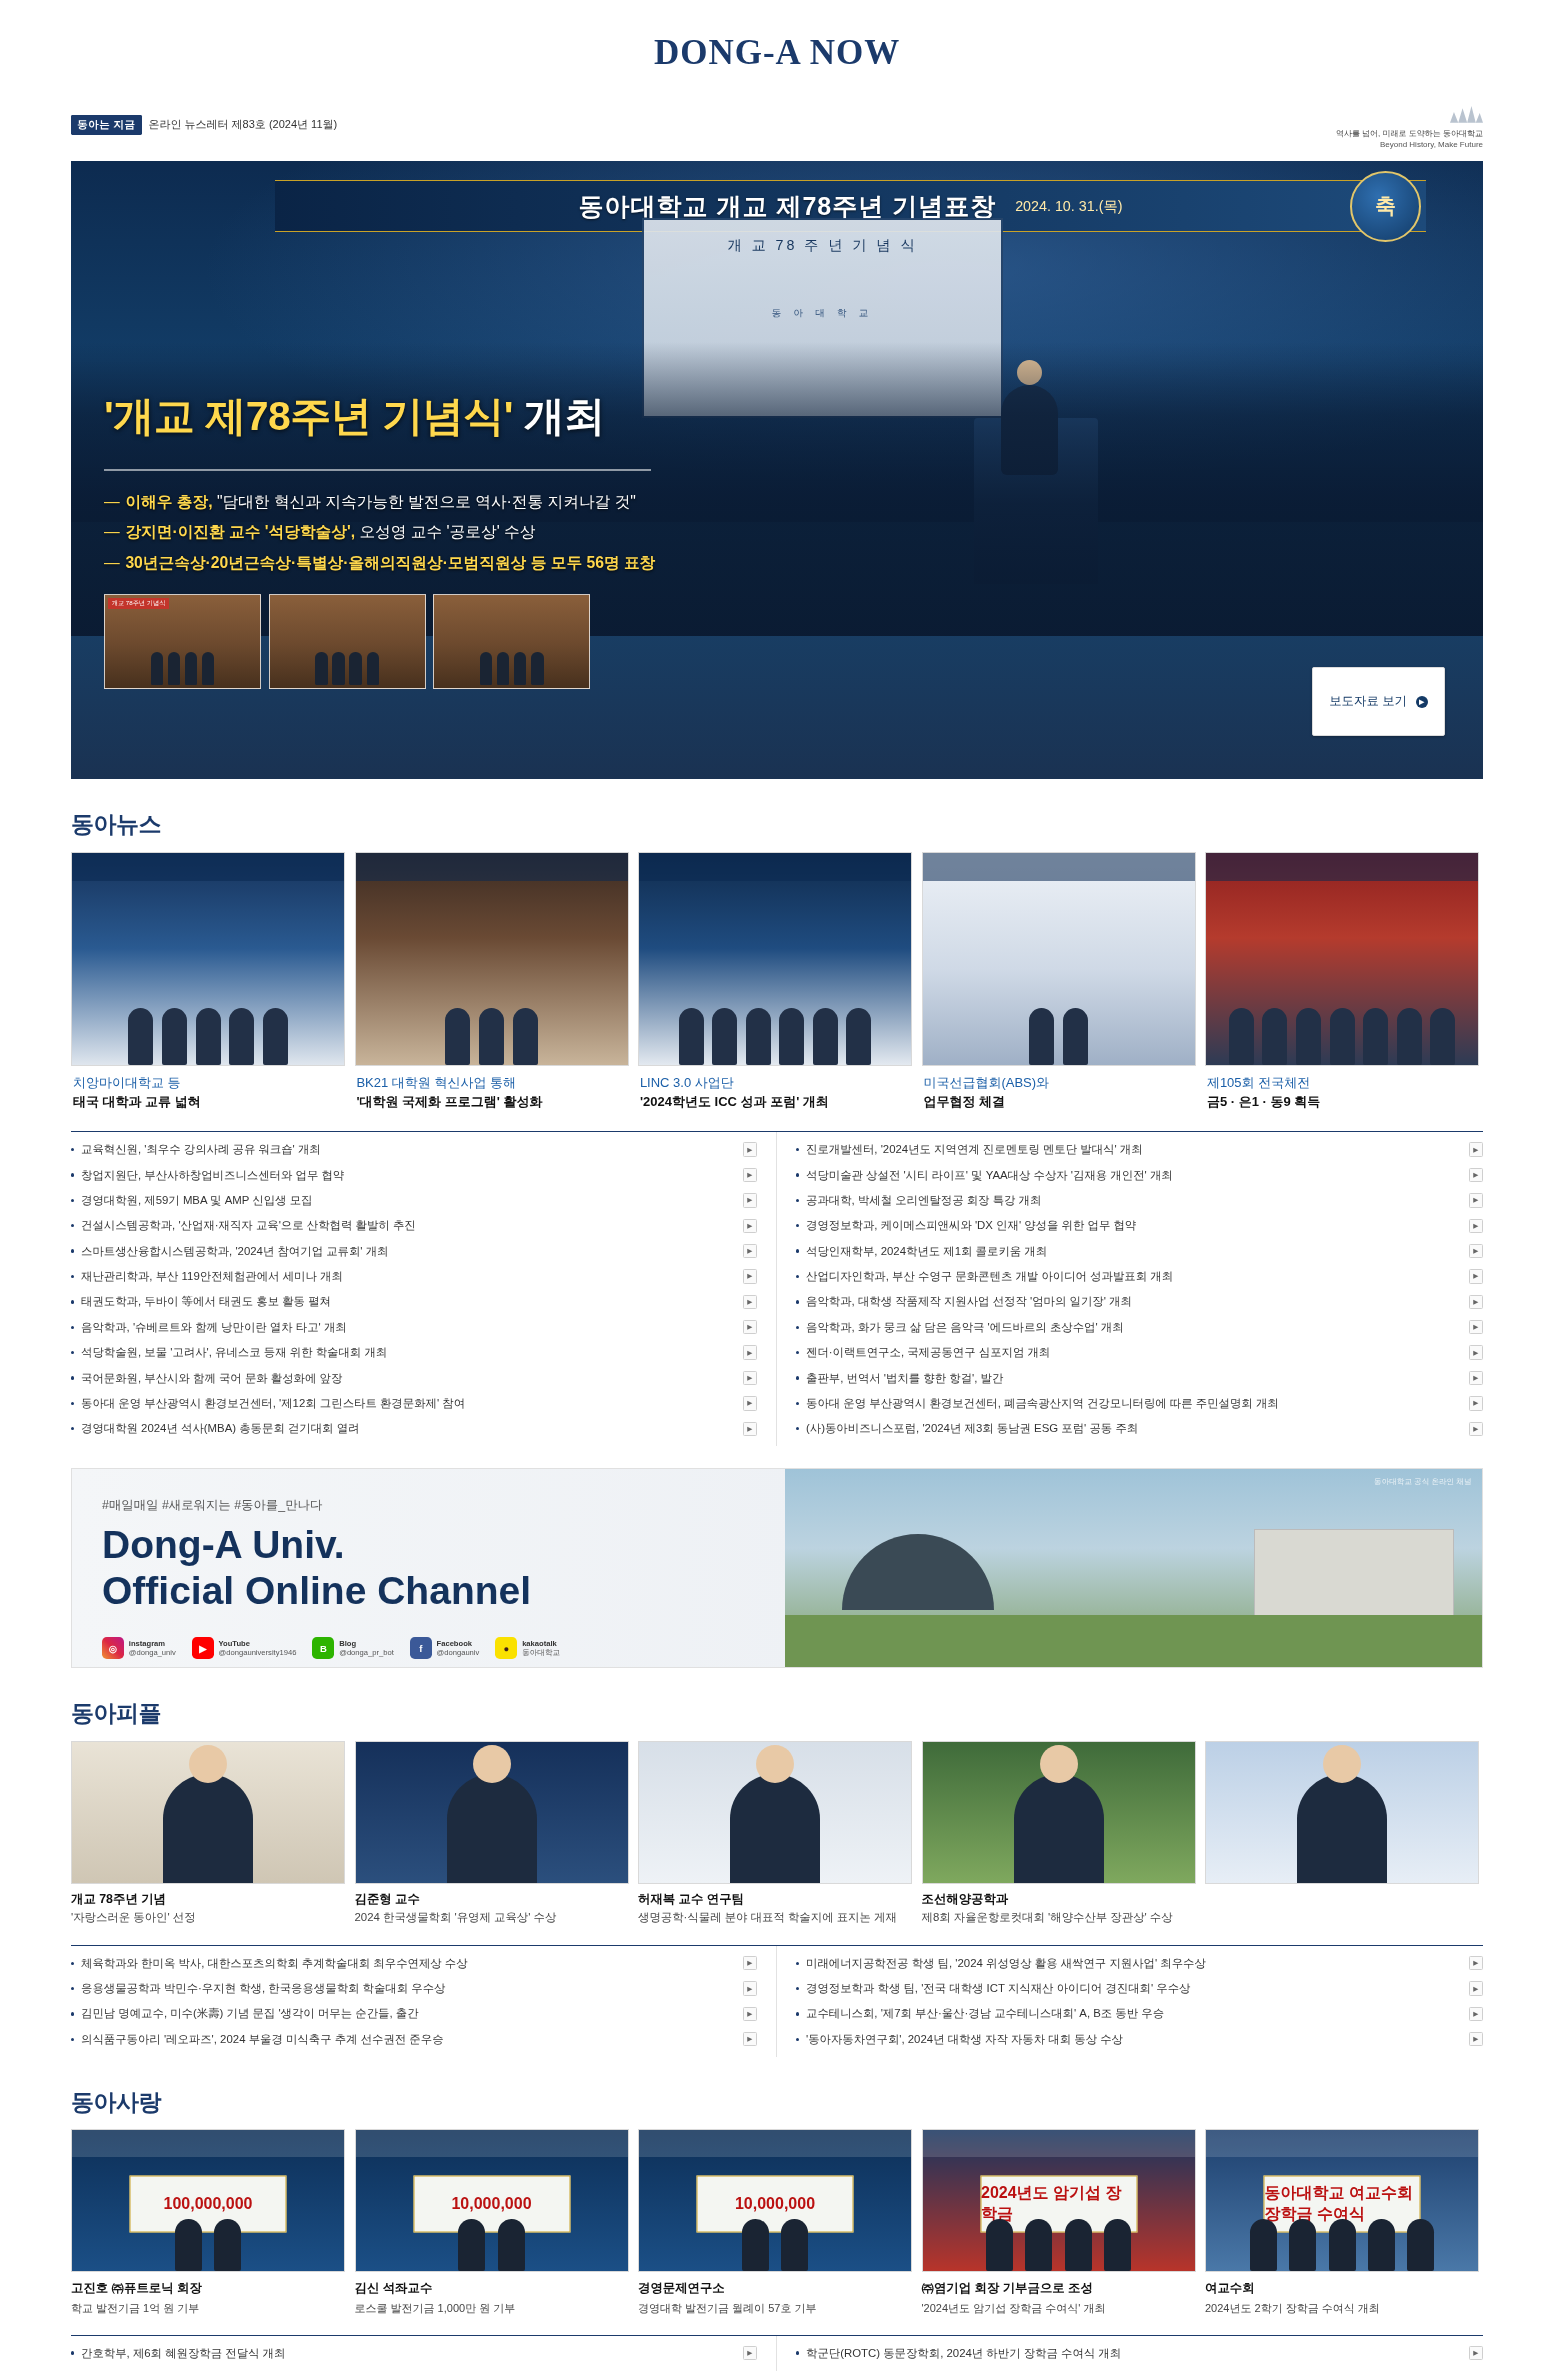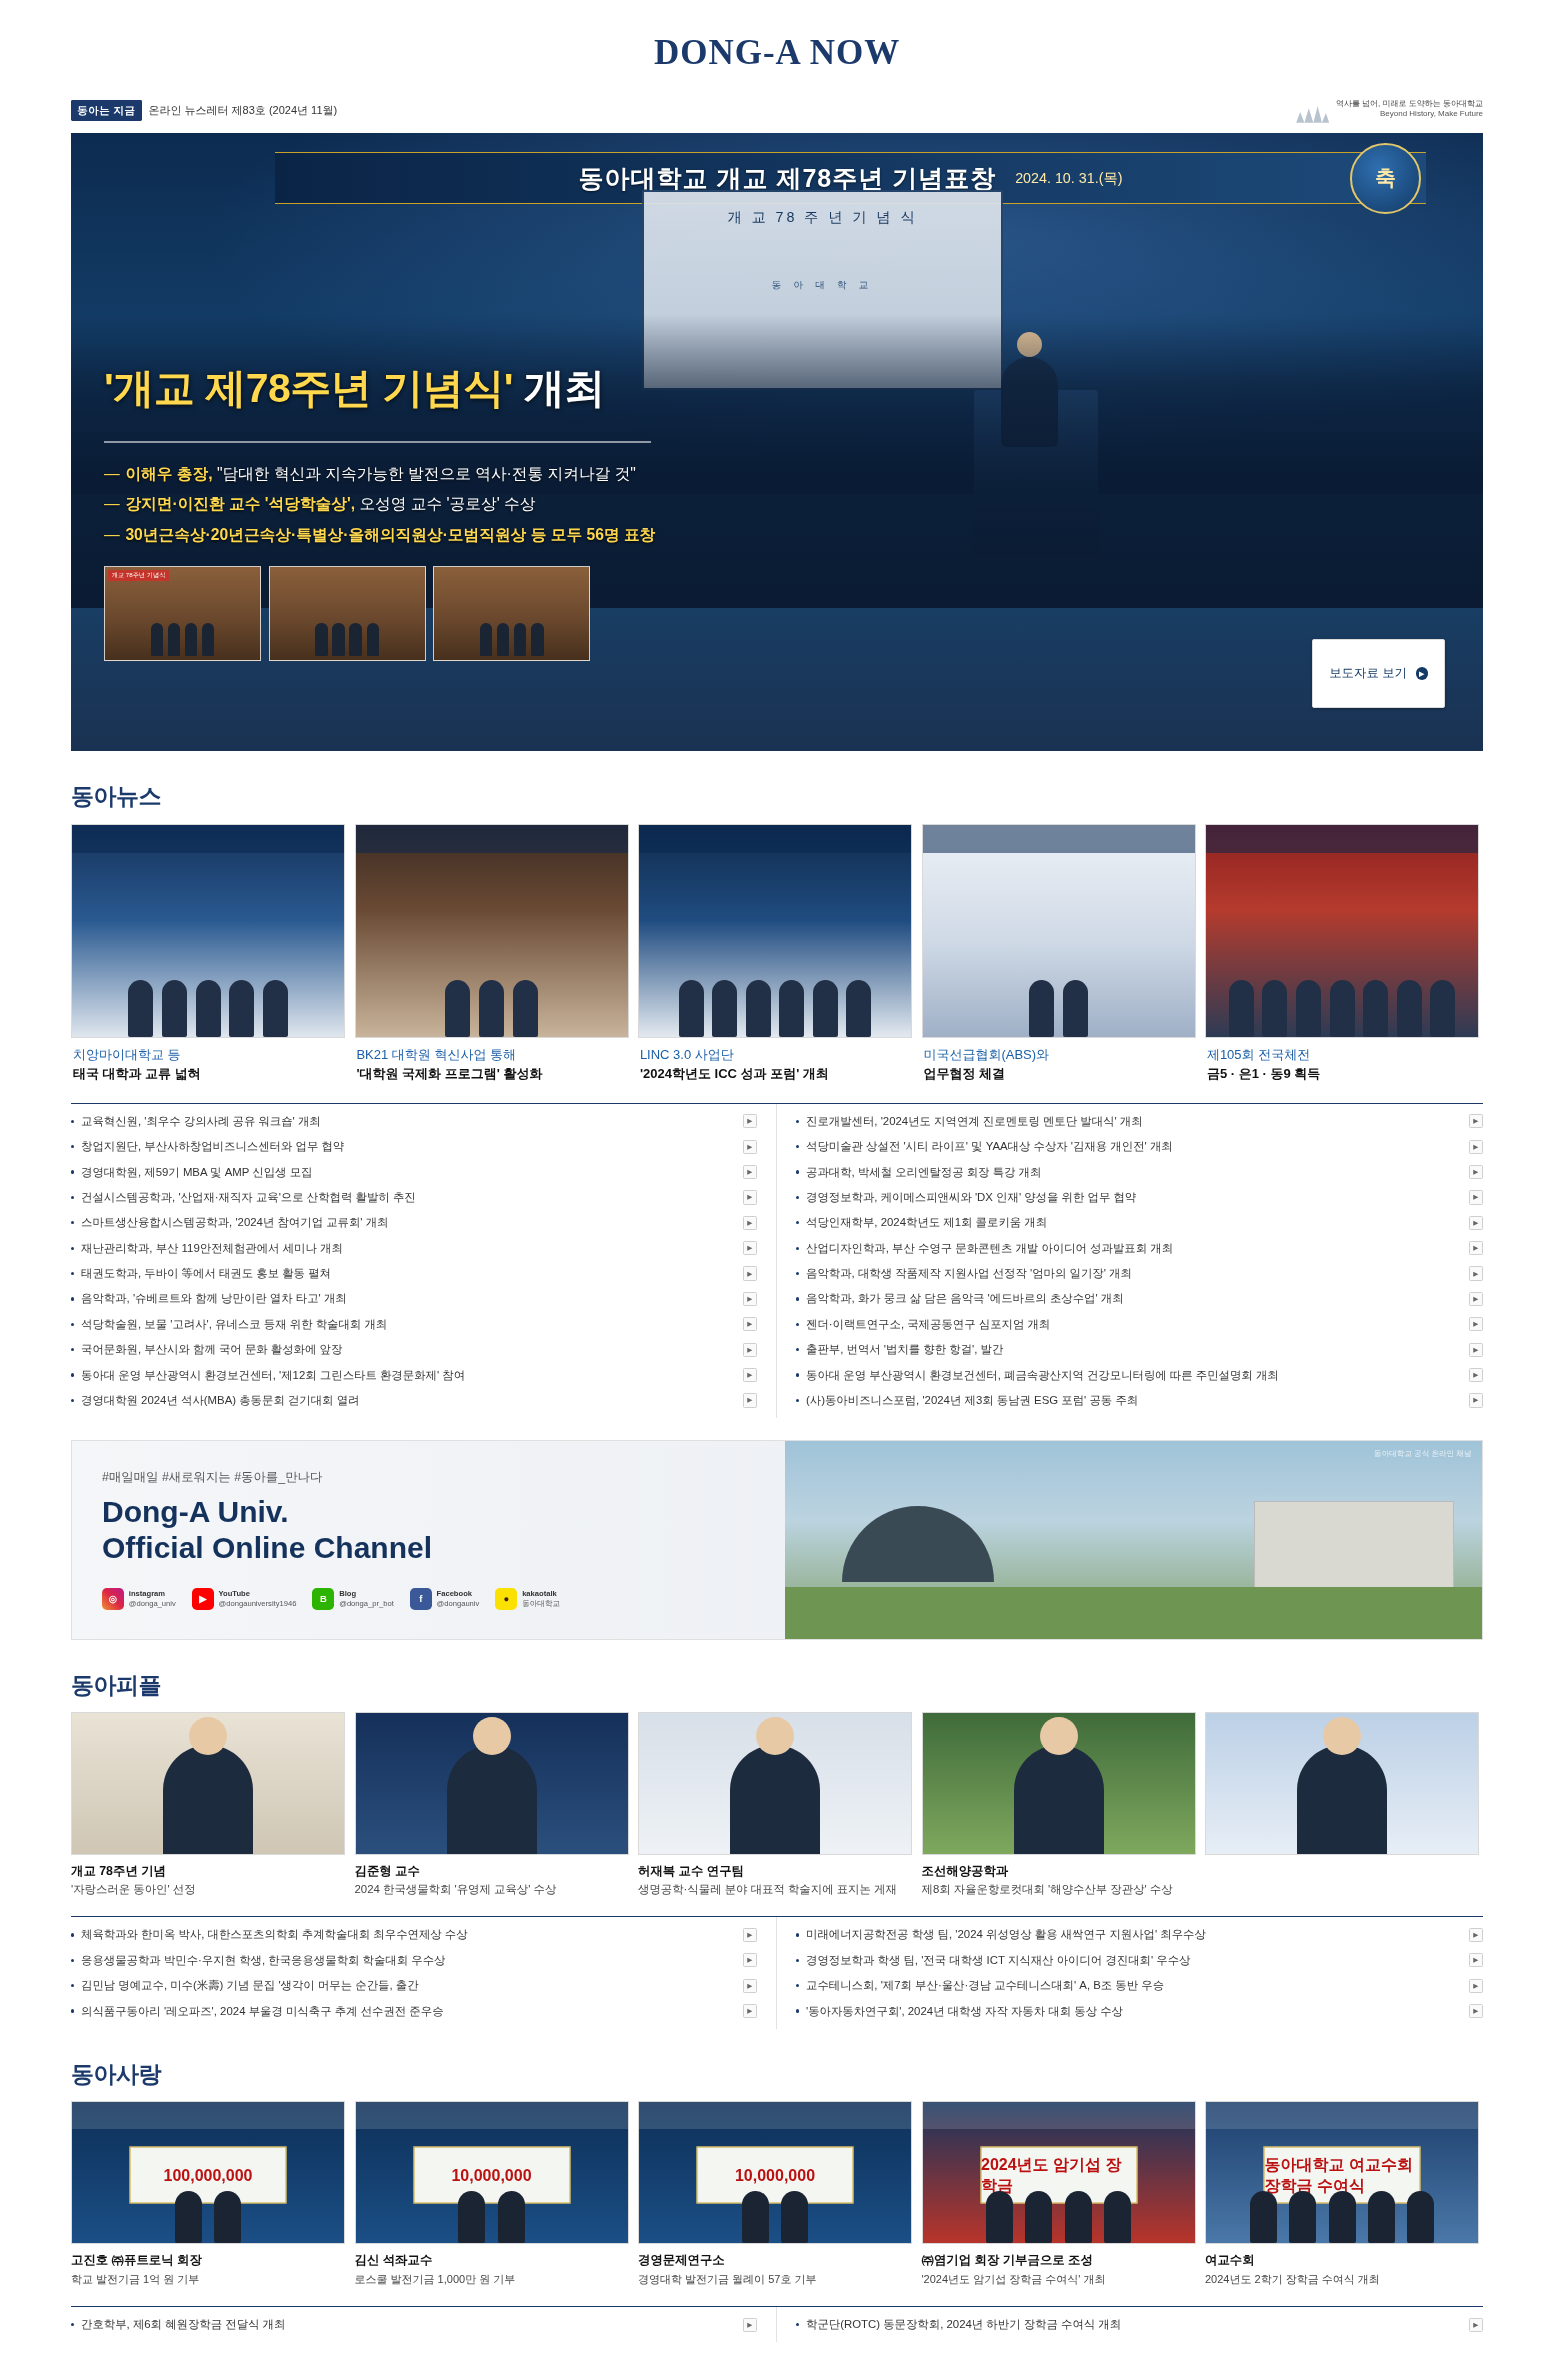--- a/index.html
+++ b/index.html
@@ -32,21 +32,21 @@
     justify-content: space-between;
     padding: 0 71px;
     margin-top: 12.4px;
   }
   .subbar-left { display:flex; align-items:center; gap:6.7px; }
   .badge-dark {
     background:#1b3a6b; color:#fff; font-size:10.5px; padding:3.3px 6.2px; border-radius:1.4px;
     font-weight:bold; letter-spacing:0.5px;
   }
   .subbar-left .txt { font-size:11px; color:#333; }
-  .subbar-right { display:flex; align-items:flex-start; gap:6.7px; }
+  .subbar-right { display:flex; align-items:flex-end; gap:6.7px;flex-direction:column; }
   .univ-emblem {
     width: 33px; height: 24px; background: #b9c3cf;
     clip-path: polygon(0 100%, 12% 55%, 25% 100%, 38% 40%, 52% 100%, 65% 30%, 78% 100%, 90% 60%, 100% 100%);
   }
   .subbar-right .slogan { text-align:right; line-height:1.35; }
   .subbar-right .slogan .ko { font-size:8px; color:#444; }
   .subbar-right .slogan .en { font-size:8px; color:#555; }
 
   
   .hero {
@@ -191,21 +191,21 @@
   }
 
   
   .channel {
     margin: 22px 71px 0 71px; height: 200px;
     background: linear-gradient(90deg,#f4f6f8 0%, #eef1f5 52%, #dfe7ef 100%);
     border:0.5px solid #e0e0e0; position:relative; overflow:hidden; display:flex;
   }
   .channel .left { width: 713px; padding: 27.6px 0 0 30px; }
   .channel .tag { font-size:12.4px; color:#555; margin-bottom:8.6px; }
-  .channel .t1 { font-size:30px; font-weight:bold; color:#14325c; line-height:1.18; }
+  .channel .t1 { font-size:39px; font-weight:bold; color:#14325c; line-height:1.18; }
   .channel .sns { display:flex; gap: 16px; margin-top: 23px; flex-wrap:wrap; }
   .sns-item { display:flex; align-items:center; gap:4.8px; }
   .sns-ico { width:22px; height:22px; border-radius:4.8px; display:flex; align-items:center; justify-content:center; color:#fff; font-size:9.5px; font-weight:bold; }
   .ico-insta { background: linear-gradient(45deg,#f09433,#dc2743,#bc1888); }
   .ico-yt { background:#ff0000; border-radius:4.8px; }
   .ico-blog { background:#2db400; }
   .ico-fb { background:#3b5998; }
   .ico-kakao { background:#fae100; color:#3c1e1e; }
   .sns-txt { line-height:1.25; }
   .sns-txt .a { font-size:7.6px; color:#333; font-weight:bold;}

